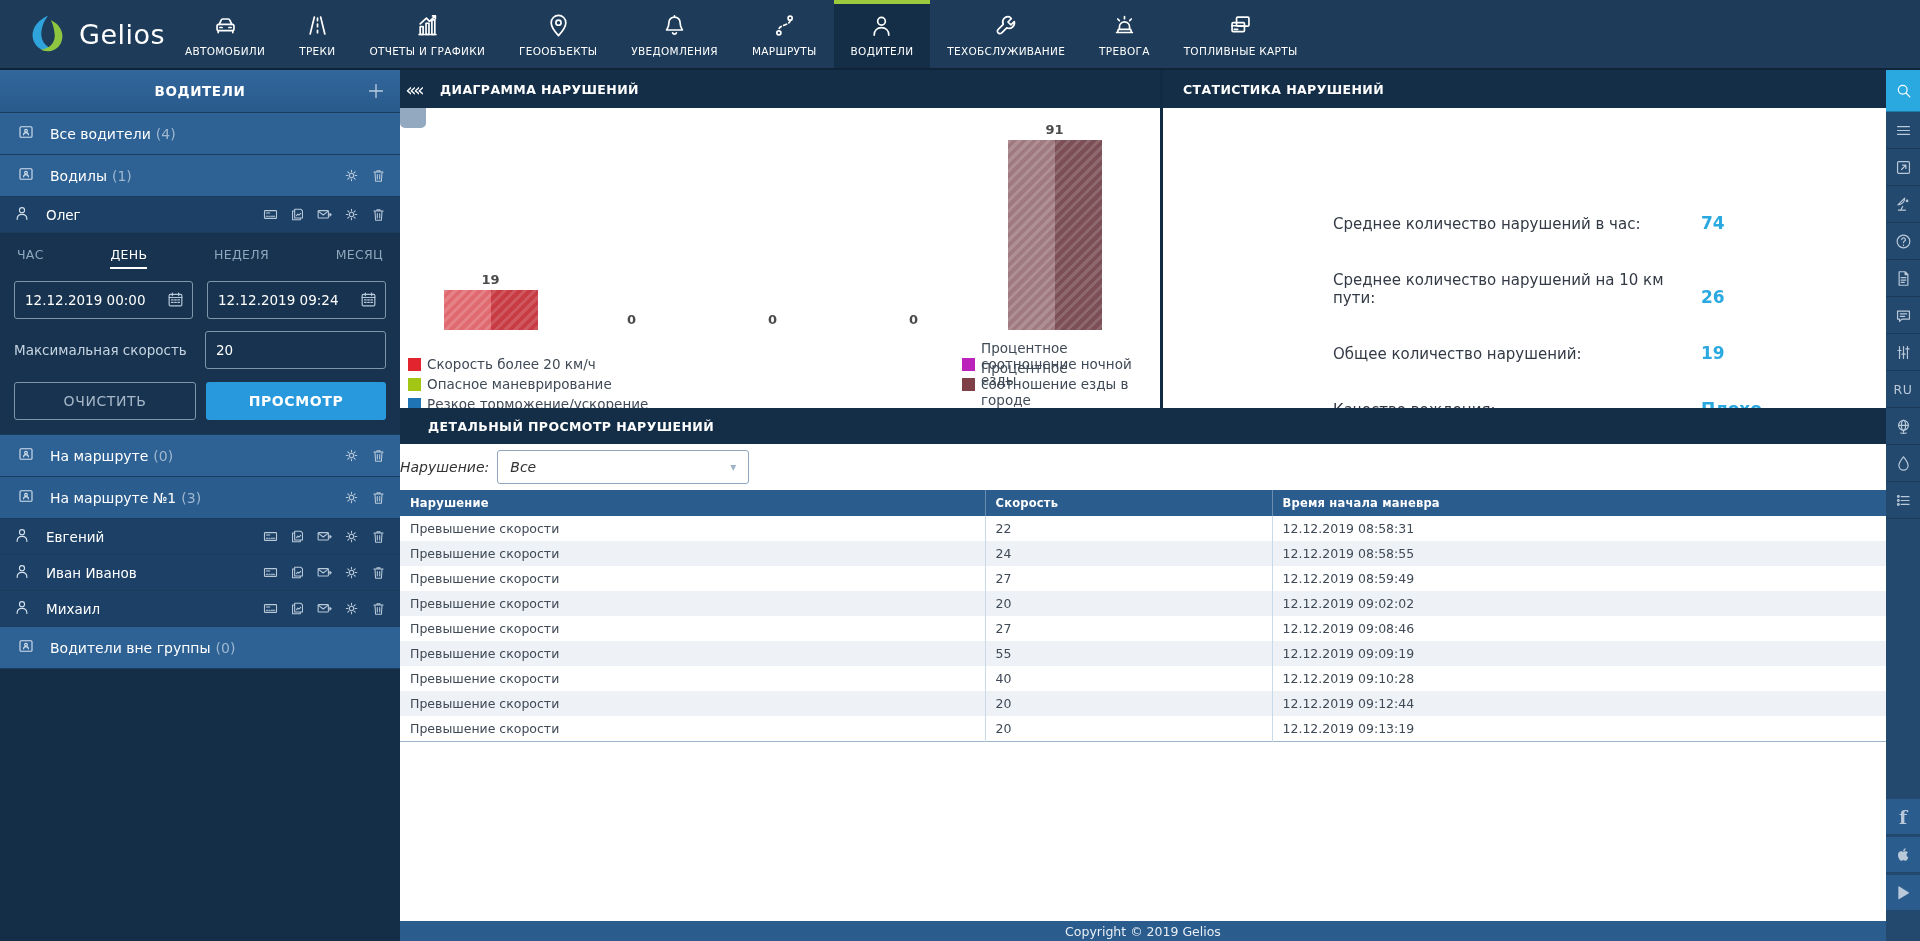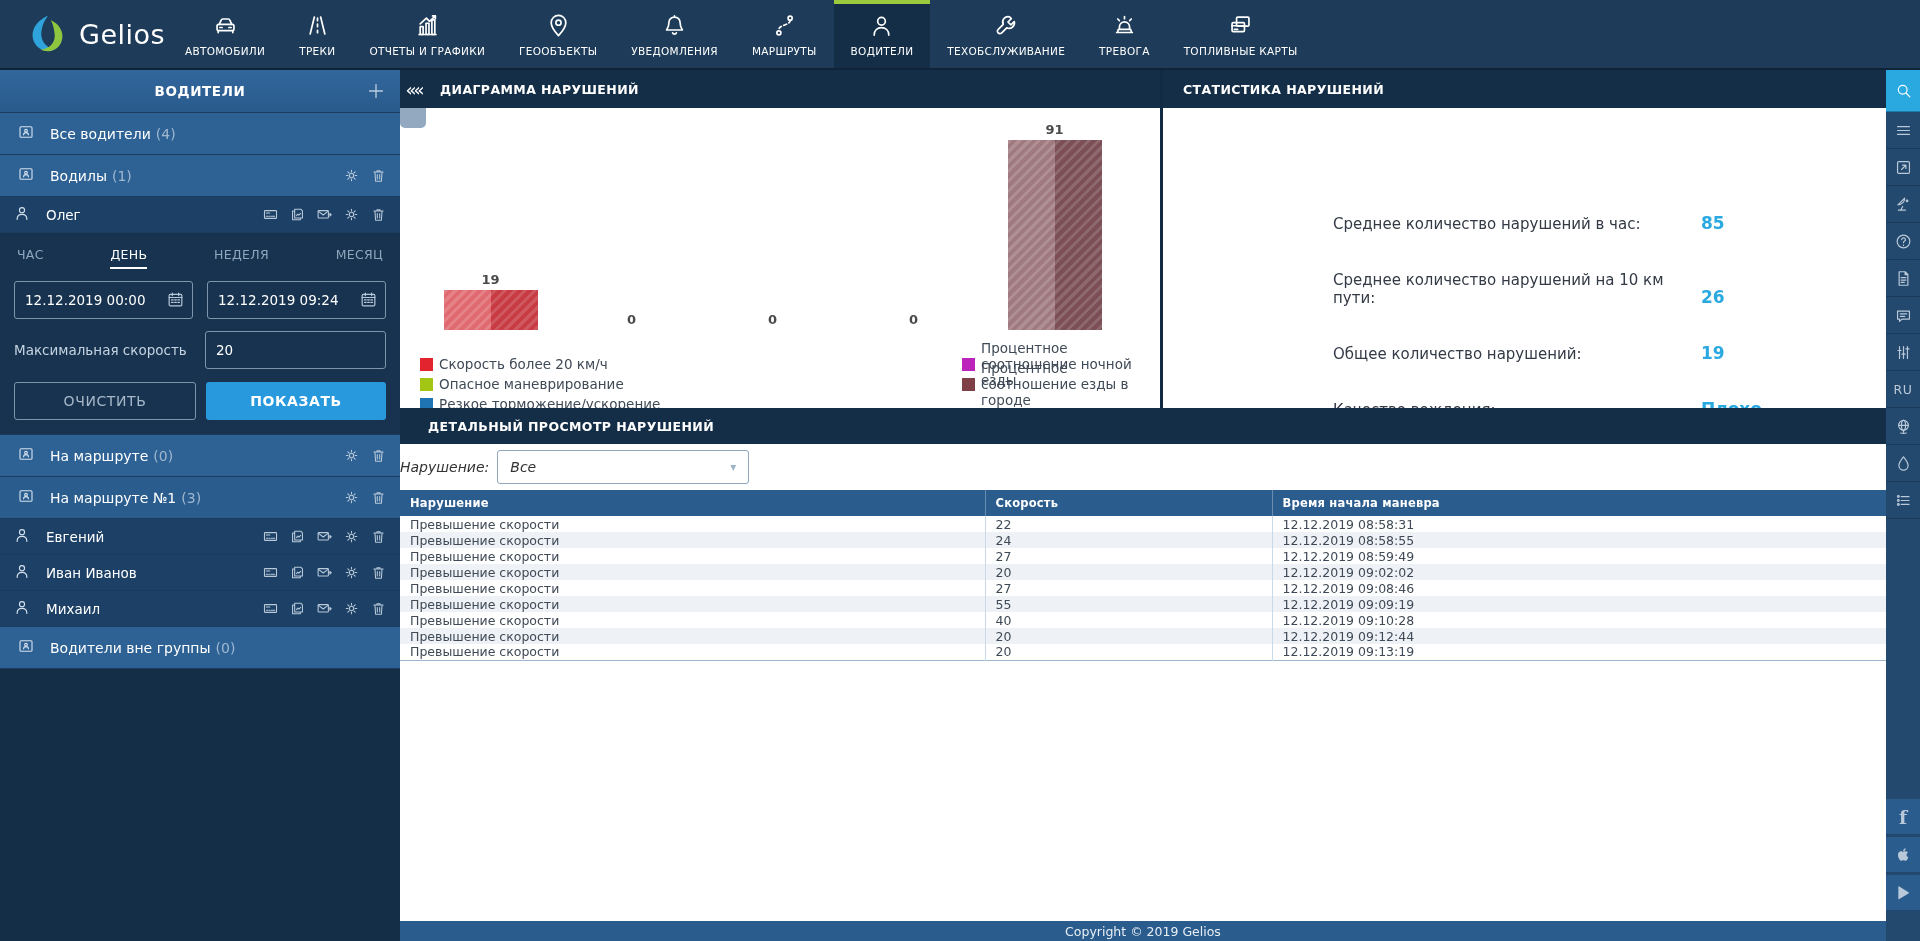--- a/index.html
+++ b/index.html
@@ -73,41 +73,41 @@
               justify-content:center; font-size:18px; letter-spacing:-3px; cursor:pointer; z-index:3; padding-right:3px; }
   .collapse-tab { position:absolute; left:0; top:38px; width:26px; height:20px; background:#93a9bf;
                   border-radius:0 0 5px 5px; cursor:pointer; z-index:3; }
   .chart-body { position:relative; height:300px; background:#fff; }
   .plot { position:absolute; left:20px; top:4px; width:706px; height:218px; display:flex; align-items:flex-end; }
   .slot { width:141px; height:100%; display:flex; flex-direction:column; justify-content:flex-end; align-items:center; }
   .bar-label { font-size:13px; font-weight:bold; color:#4a4a4a; margin-bottom:3px; }
   .bar { width:94px;
          background-image:linear-gradient(90deg,rgba(255,255,255,.22) 0 50%,rgba(0,0,0,.07) 50% 100%),
          repeating-linear-gradient(135deg,rgba(255,255,255,.16) 0 3px,rgba(255,255,255,0) 3px 7px); }
-  .legend { position:absolute; left:20px; top:246px; font-size:13.5px; color:#3f4a56; }
+  .legend { position:absolute; left:8px; top:246px; font-size:13.5px; color:#3f4a56; }
   .legend.c2 { left:562px; }
   .lg-item { display:flex; align-items:center; height:20px; }
   .swatch { width:13px; height:13px; margin-right:6px; flex:none; }
   .stats-body { padding:84px 0 0 170px; background:#fff; height:300px; }
   .stat-row { margin-bottom:15px; font-size:15px; color:#333a45; }
   .stat-label { display:inline-block; width:368px;margin-top:23px; }
   .stat-value { color:#29a9e0; font-weight:bold; font-size:17px; }
 
   
   .details { position:absolute; left:0; top:338px; right:0; bottom:0; }
   .details .panel-hd { height:36px; padding-left:28px; }
   .vio-filter { height:46px; display:flex; align-items:center; padding-left:0; font-size:14px; color:#333;font-style:italic; }
   .select { width:252px; height:34px; border:1px solid #8fa6bc; border-radius:3px; margin-left:8px;
             display:flex; align-items:center; padding:0 12px; color:#333; cursor:pointer; background:#fff; }
   .select .chev { margin-left:auto; color:#a0b4c8; font-size:12px; }
   table.vio { width:100%; border-collapse:collapse; table-layout:fixed; border-bottom:1px solid #9db6cd; }
   table.vio th { background:#2a5c8d; color:#fff; font-size:11.5px; text-align:left; height:26px;
                  padding:0 0 0 10px; font-weight:bold; letter-spacing:.2px; }
   table.vio th + th { border-left:1px solid rgba(255,255,255,.3); }
-  table.vio td { height:16px; font-size:12.5px; color:#3f4a56; padding:0 0 0 10px; background:#fff; }
+  table.vio td { height:25px; font-size:12.5px; color:#3f4a56; padding:0 0 0 10px; background:#fff; }
   table.vio td + td { border-left:1px solid #c8d9ea; }
   table.vio tr:nth-child(even) td { background:#eef1f6; }
 
   
   .footer { position:absolute; left:400px; right:34px; bottom:0; height:20px; background:#2a5c8d;
             color:#e8eef5; font-size:12.5px; display:flex; align-items:center; justify-content:center; }
   .toolbar { position:absolute; right:0; top:70px; width:34px; bottom:0; background:#24496e;
              display:flex; flex-direction:column; z-index:4; }
   .tool { height:37px; flex:none; display:flex; align-items:center; justify-content:center; color:#b9c9d9;
           border-bottom:1px solid rgba(13,34,54,.35); cursor:pointer; }
@@ -389,21 +389,21 @@
         </div>
       </div>
       <div class="speed-row">
         <span>Максимальная скорость</span>
         <span class="speed-box">
           <input value="20" style="">
         </span>
       </div>
       <div class="btns">
         <div class="btn btn-clear">ОЧИСТИТЬ</div>
-        <div class="btn btn-show">ПОКАЗАТЬ</div>
+        <div class="btn btn-show">ПРОСМОТР</div>
       </div>
     </div>
 
     <div id="sb-list-bottom">
         <div class="sb-row group">
           <span class="sb-ico"><span class="icx">
               <svg viewBox="0 0 24 24">
                 <g fill="none" stroke="currentColor" stroke-width="1.5" stroke-linecap="round" stroke-linejoin="round">
                   <rect x="4" y="5" width="16" height="14" rx="1.5"></rect>
                   <circle cx="12" cy="10.3" r="1.8"></circle>
@@ -683,21 +683,21 @@
             </div>
           </div>
       </div>
     </div>
 
     <div class="stats-panel">
       <div class="panel-hd">
         <span>СТАТИСТИКА НАРУШЕНИЙ</span>
       </div>
       <div class="stats-body" id="stats-rows">
-          <div class="stat-row"><span class="stat-label">Среднее количество нарушений в час:</span><span class="stat-value">85</span></div>
+          <div class="stat-row"><span class="stat-label">Среднее количество нарушений в час:</span><span class="stat-value">74</span></div>
           <div class="stat-row"><span class="stat-label">Среднее количество нарушений на 10 км пути:</span><span class="stat-value">26</span></div>
           <div class="stat-row"><span class="stat-label">Общее количество нарушений:</span><span class="stat-value">19</span></div>
           <div class="stat-row"><span class="stat-label">Качество вождения:</span><span class="stat-value">Плохо</span></div>
         </div>
     </div>
 
     <div class="details">
       <div class="panel-hd">
         <span>ДЕТАЛЬНЫЙ ПРОСМОТР НАРУШЕНИЙ</span>
       </div>

